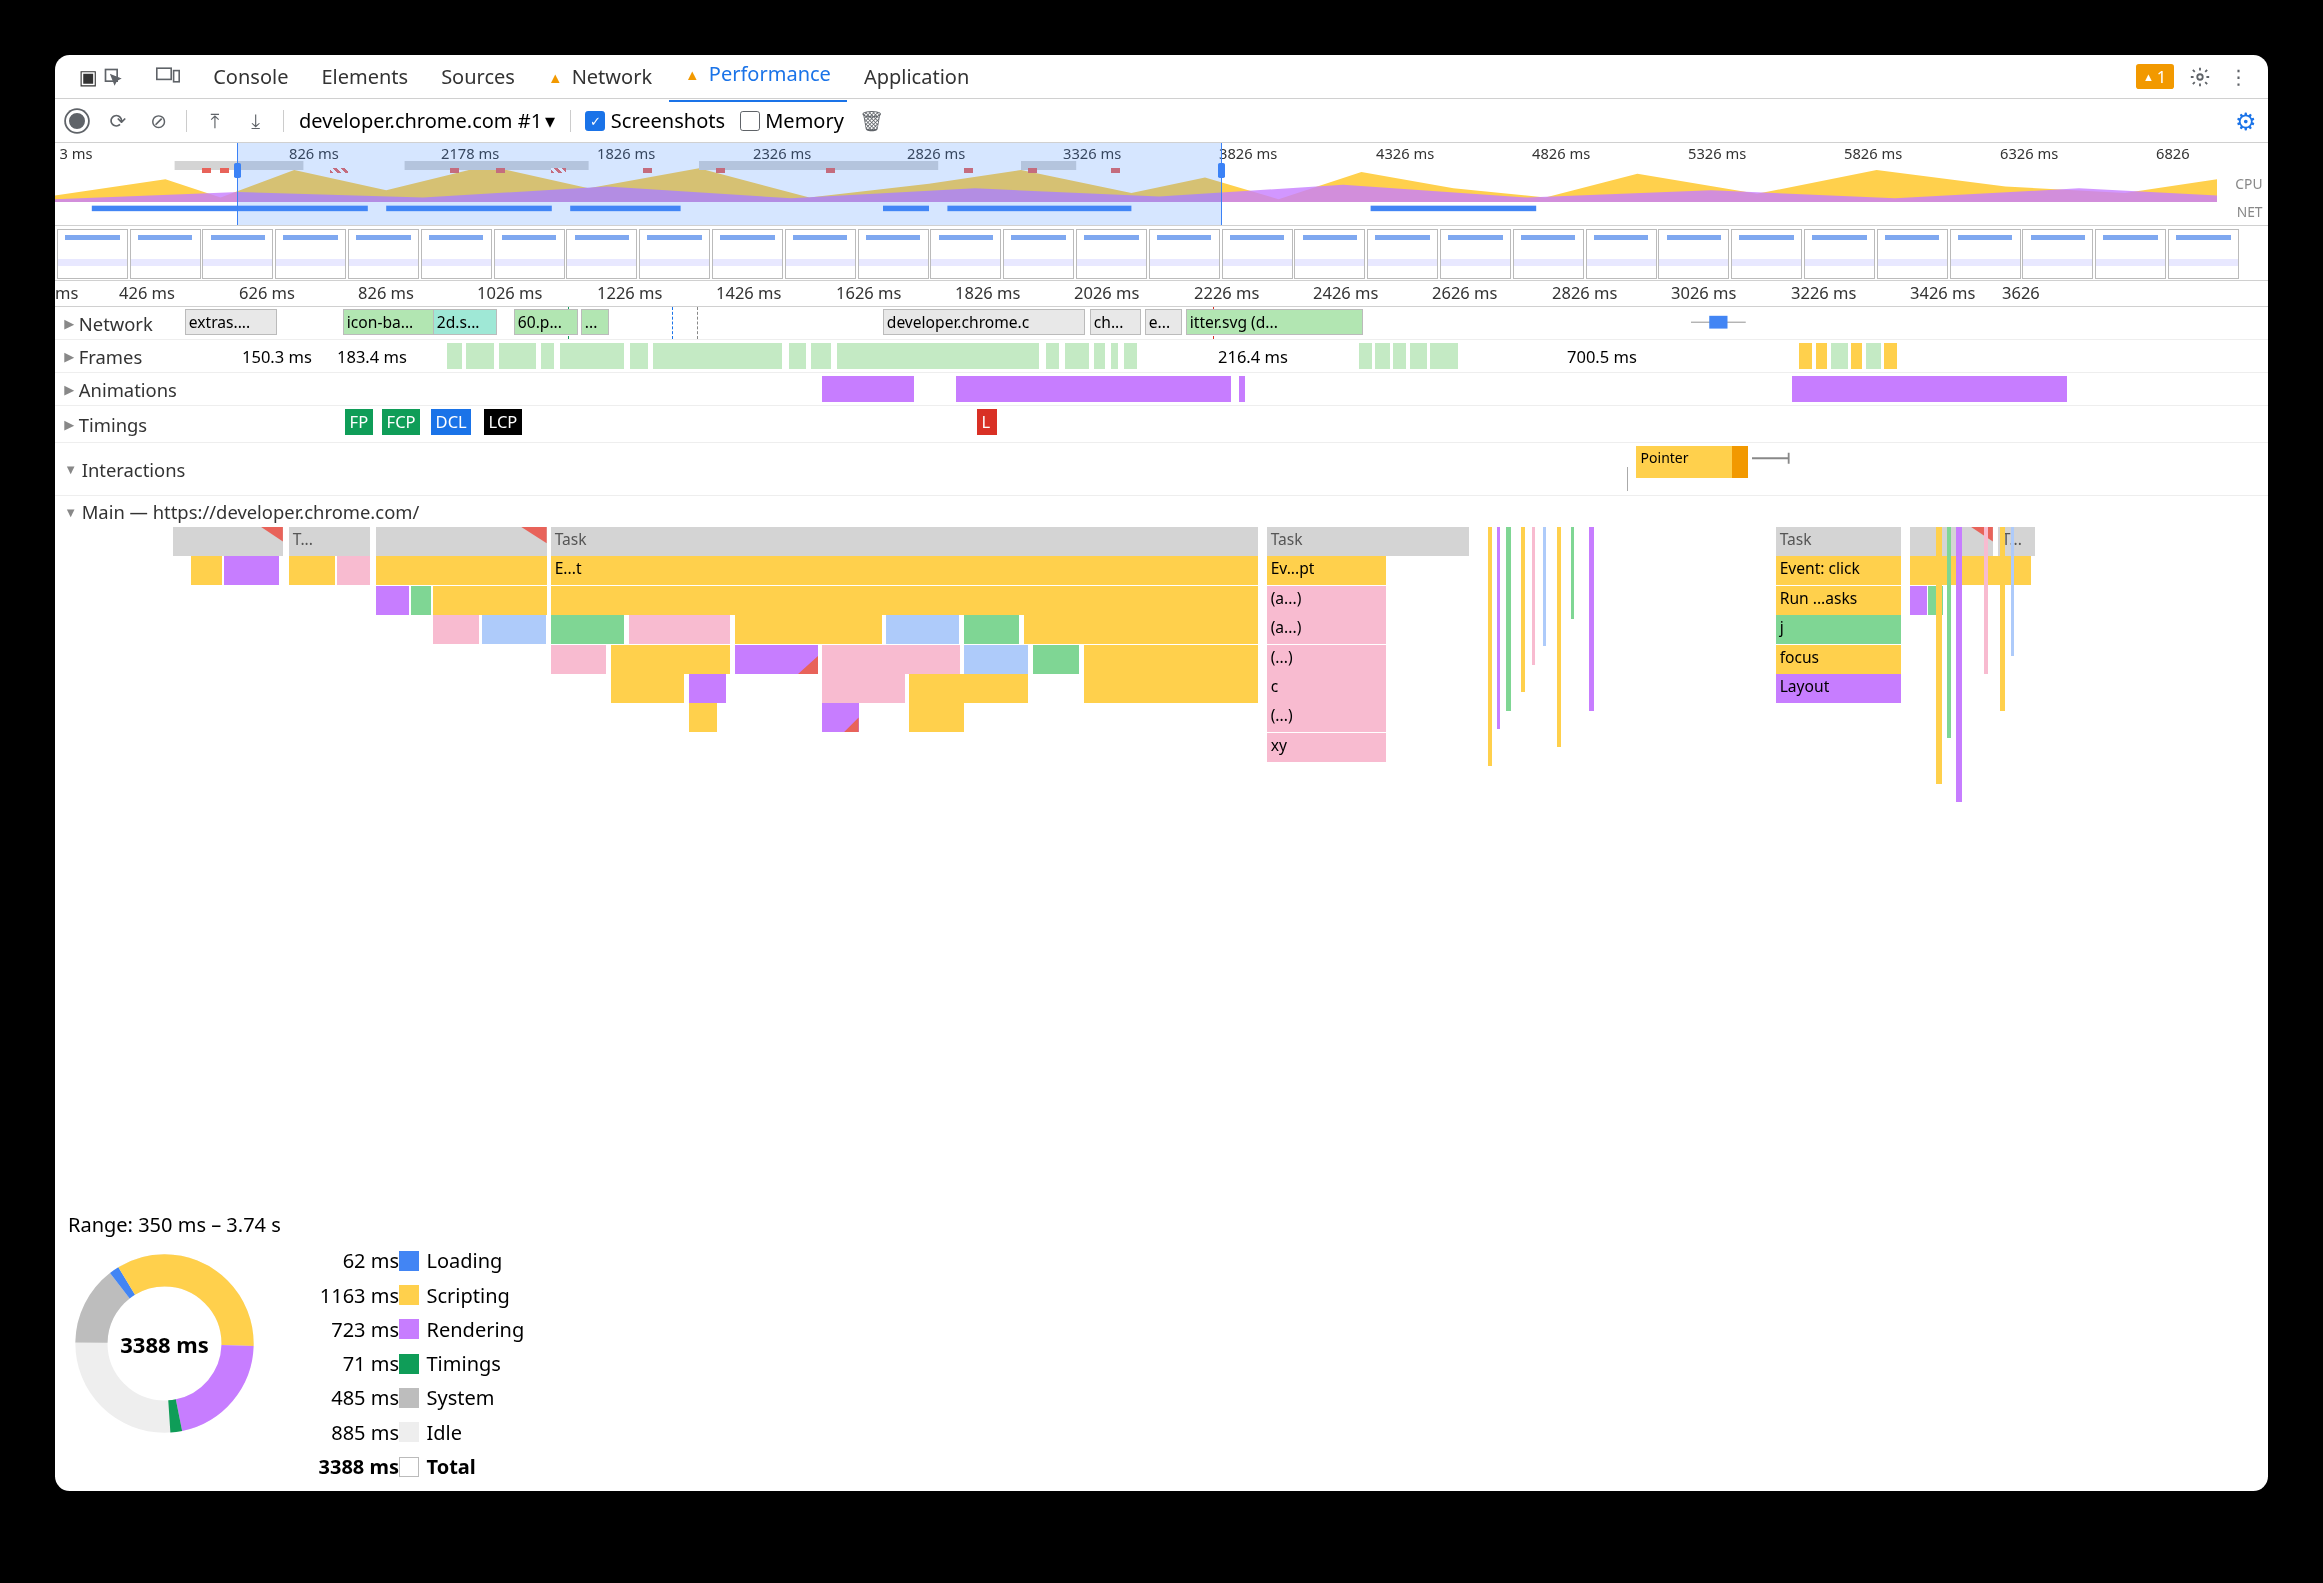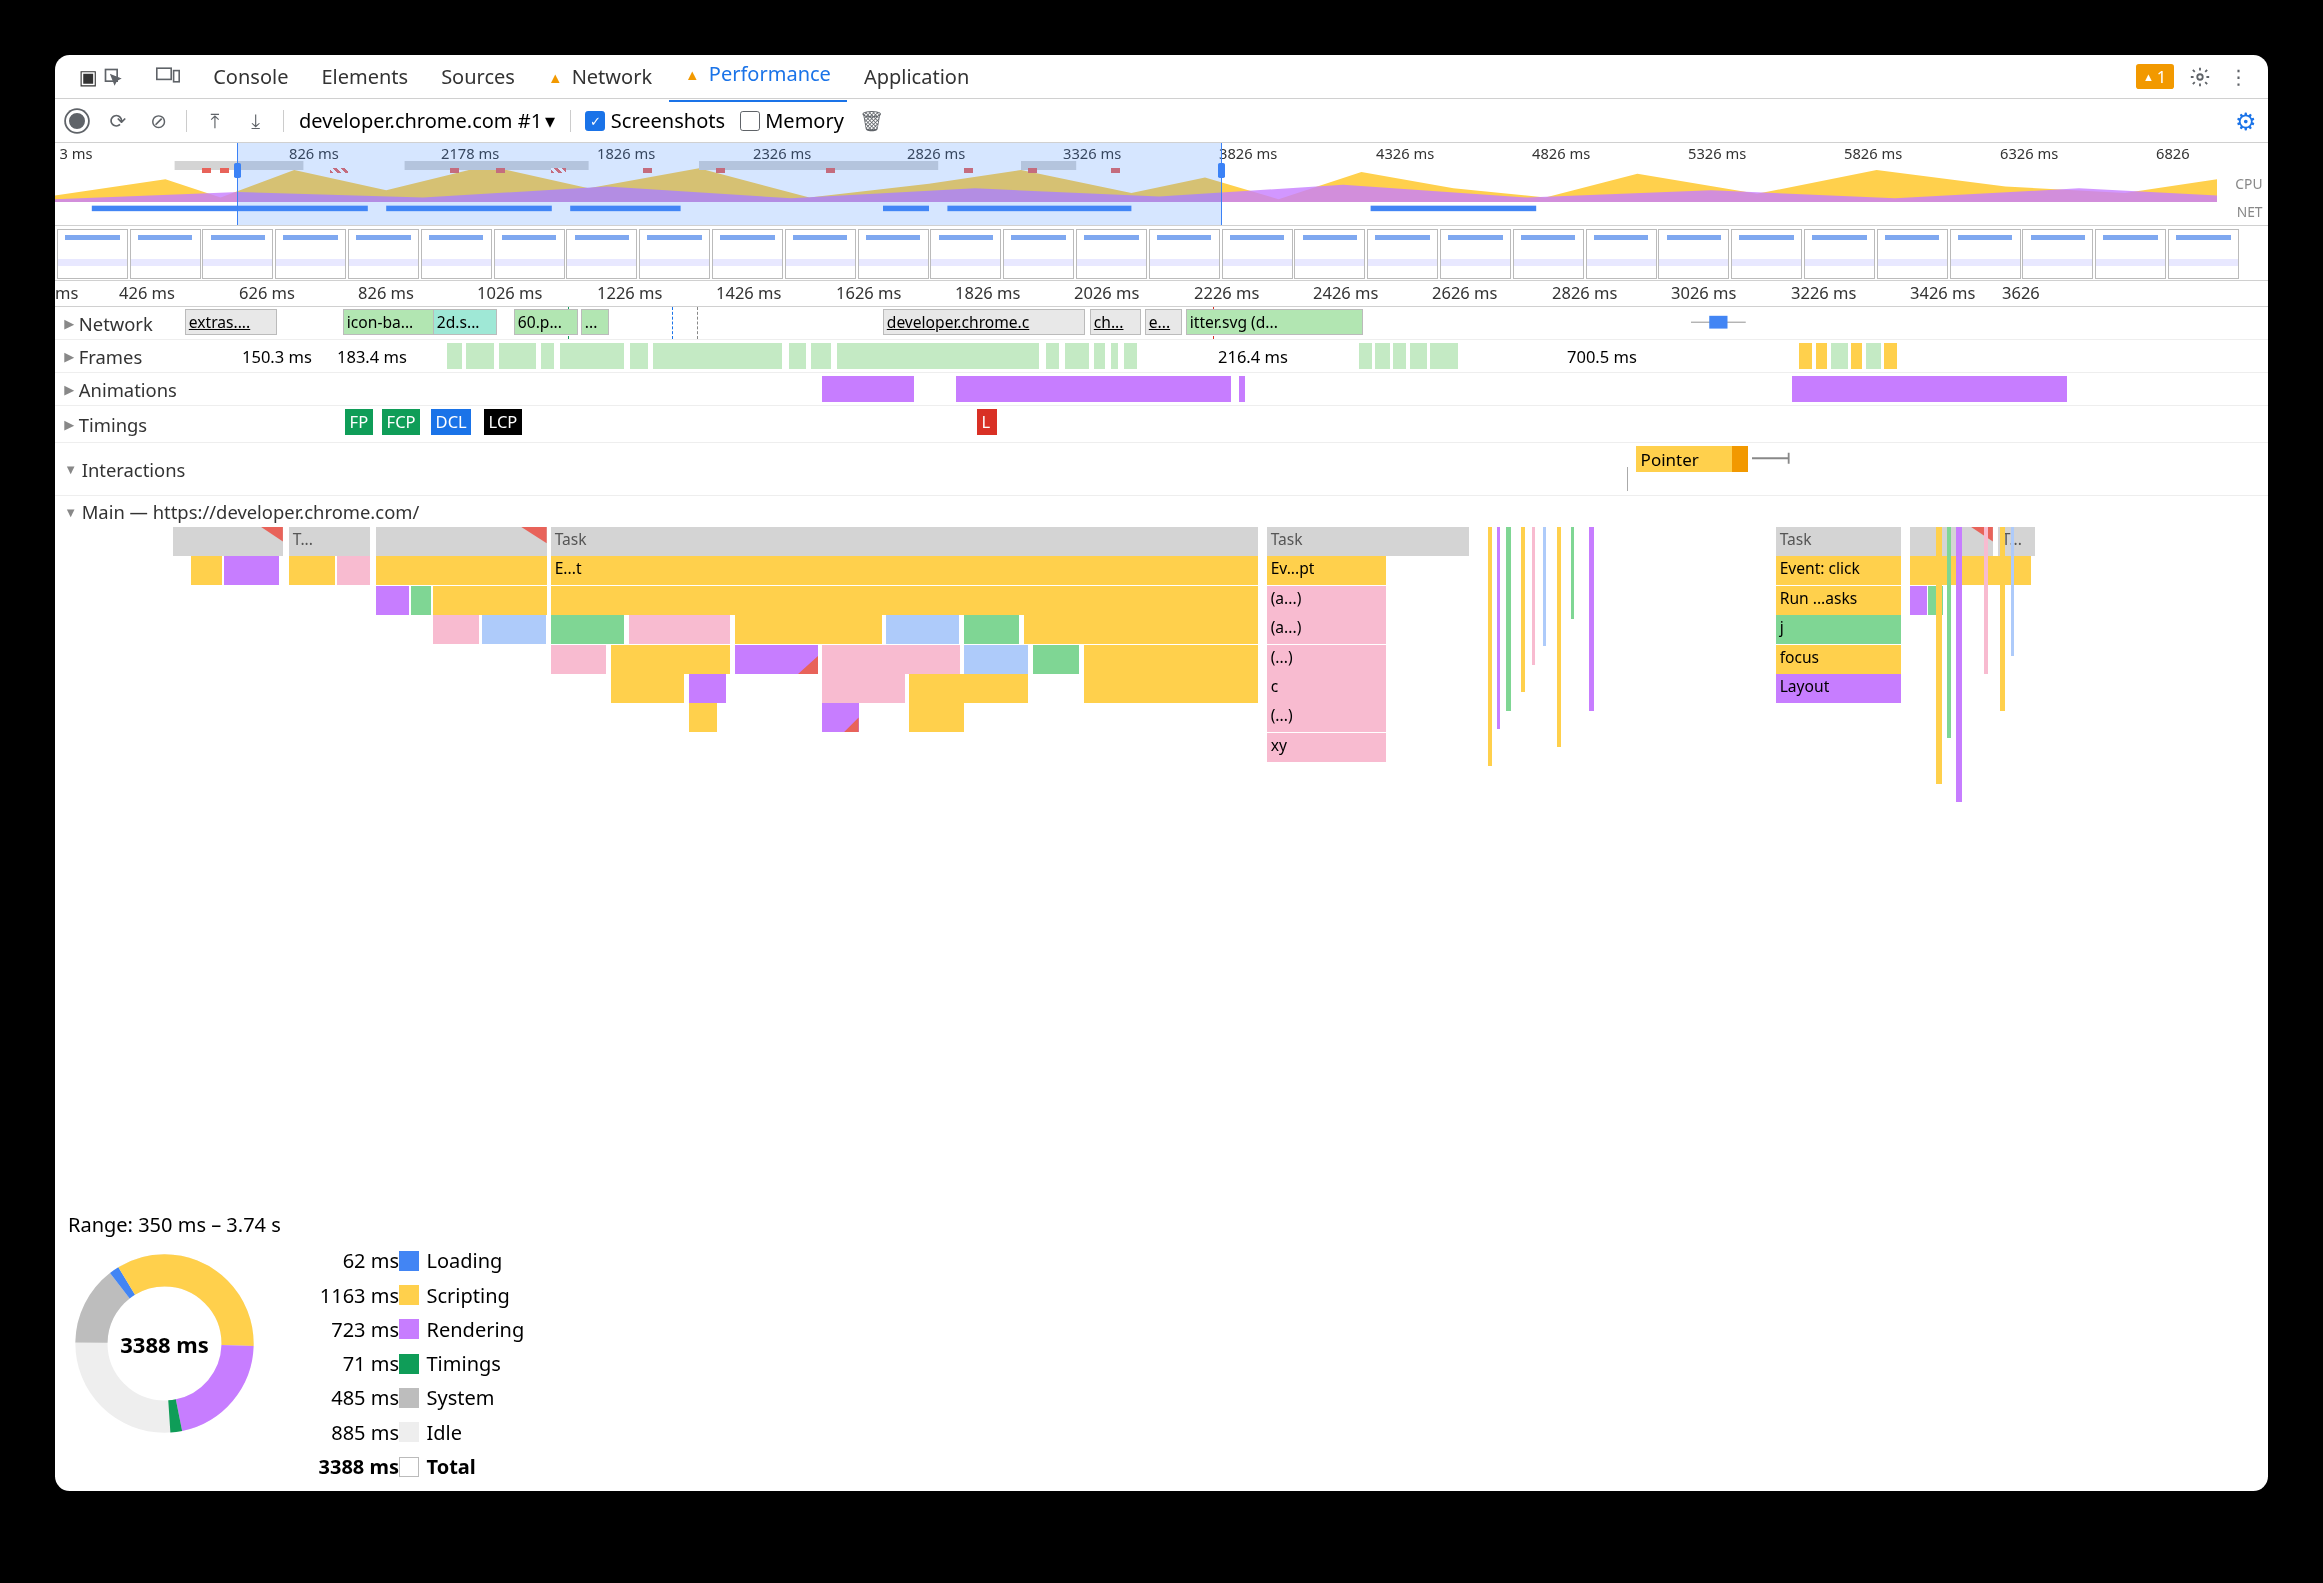--- a/index.html
+++ b/index.html
@@ -54,35 +54,35 @@
 .detail-ruler{height:26px;border-bottom:0.9px solid #d0d0d0; font-size:16.5px; position:relative; color:#333;}
 .detail-ruler span{position:absolute;}
 
 .rows{flex:1; overflow:hidden; position:relative;}
 .row{display:flex; border-bottom:0.9px solid #eee; min-height:31px;}
 .rowlabel{width:231px; flex-shrink:0; font-size:18.4px; color:#333; display:flex;align-items:center;padding-left:9.2px;gap:4.6px;}
 .rowlabel .disclosure{font-size:13px;color:#888;}
 .rowbody{flex:1; position:relative;}
 
 .net-item{position:absolute;height:26px;top:1.8px;font-size:15.6px;border:0.9px solid #bbb;padding:0.9px 2.8px;white-space:nowrap;overflow:hidden;}
-.net-grey{background:#e8e8e8;text-decoration:underline;}
+.net-grey{background:#e8e8e8;}
 .net-green{background:#b2e6b2;}
 .net-teal{background:#9fe8d6;}
 
 .frame-bar{position:absolute;top:2.8px;height:26px;background:#c4eac4;}
 .frame-label{position:absolute;font-size:16.5px;top:4.6px;}
 .anim-bar{position:absolute;top:2.8px;height:26px;background:#c77dff;}
 
 .timing-tag{position:absolute;top:2.8px;height:26px;font-size:16.5px;color:#fff;padding:1.8px 4.6px;display:flex;align-items:center;}
 .tg-fp{background:#0f9d58;}
 .tg-dcl{background:#1a73e8;}
 .tg-lcp{background:#000;}
 .tg-l{background:#d93025;}
 
-.int-bar{position:absolute;top:2.8px;height:26px;background:#ffd04c;font-size:17px;padding:1.8px 4.6px;overflow:hidden;}
+.int-bar{position:absolute;top:2.8px;height:32px;background:#ffd04c;font-size:14px;padding:1.8px 4.6px;overflow:hidden;}
 .int-bar::after{content:"";position:absolute;right:0;top:0;bottom:0;width:16.5px;background:#f29900;}
 
 .main-track{height:321px; position:relative; overflow:hidden;}
 .task{position:absolute;height:29px;font-size:15.6px;padding:0.9px 3.7px;white-space:nowrap;overflow:hidden;}
 .c-grey{background:#d4d4d4;color:#555;}
 .c-yel{background:#ffd04c;}
 .c-pur{background:#c77dff;}
 .c-grn{background:#7fd694;}
 .c-pink{background:#f8bbd0;}
 .c-lblue{background:#aecbfa;}

